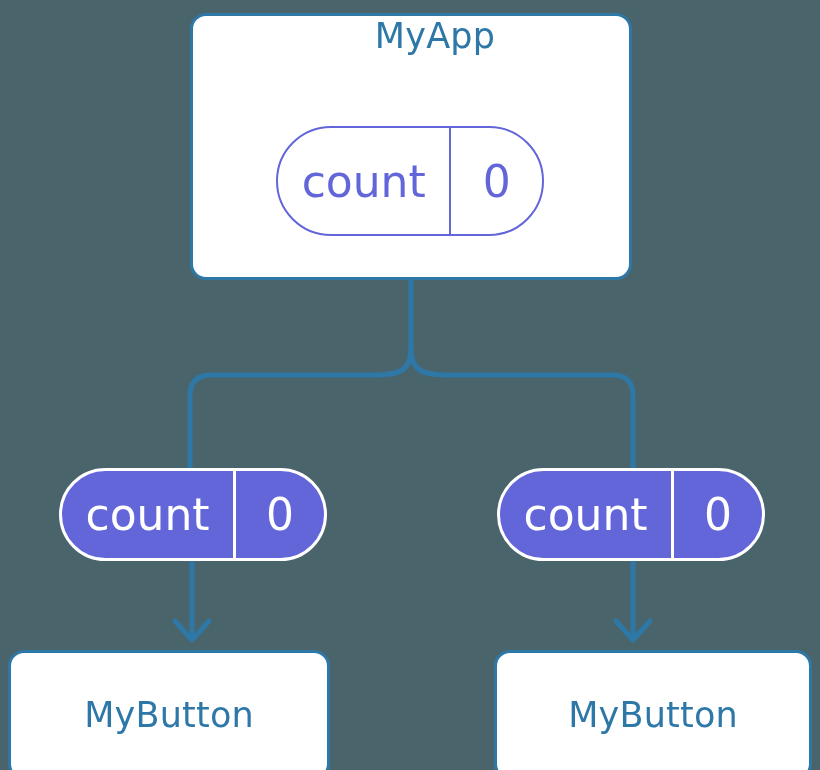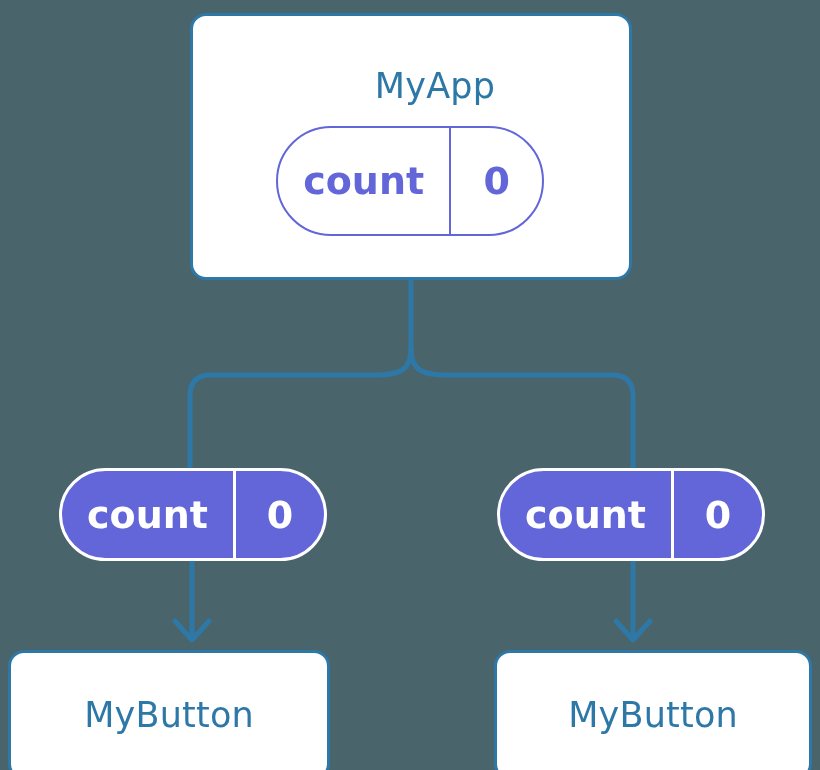--- a/index.html
+++ b/index.html
@@ -44,21 +44,20 @@
   }
 
   
   #myapp-box {
     left: 190px;
     top: 13px;
     width: 442px;
     height: 267px;
   }
   #myapp-box .comp-title {
-    margin-top: 50px;
     padding-left: 48px;
   }
 
   
   .button-box {
     height: 130px;
     display: flex;
     align-items: center;
     justify-content: center;
   }
@@ -80,24 +79,23 @@
     align-items: stretch;
     box-sizing: border-box;
     border-radius: 999px;
     overflow: hidden;
   }
   .pill .pill-key,
   .pill .pill-val {
     display: flex;
     align-items: center;
     justify-content: center;
-    font-size: 38px;
+    font-size: 44px;
     box-sizing: border-box;
     white-space: nowrap;
-    font-weight: bold;
   }
 
   
   .pill-outline {
     background: #ffffff;
     border: 2px solid #6366d8;
   }
   .pill-outline .pill-key,
   .pill-outline .pill-val {
     color: #6366d8;

